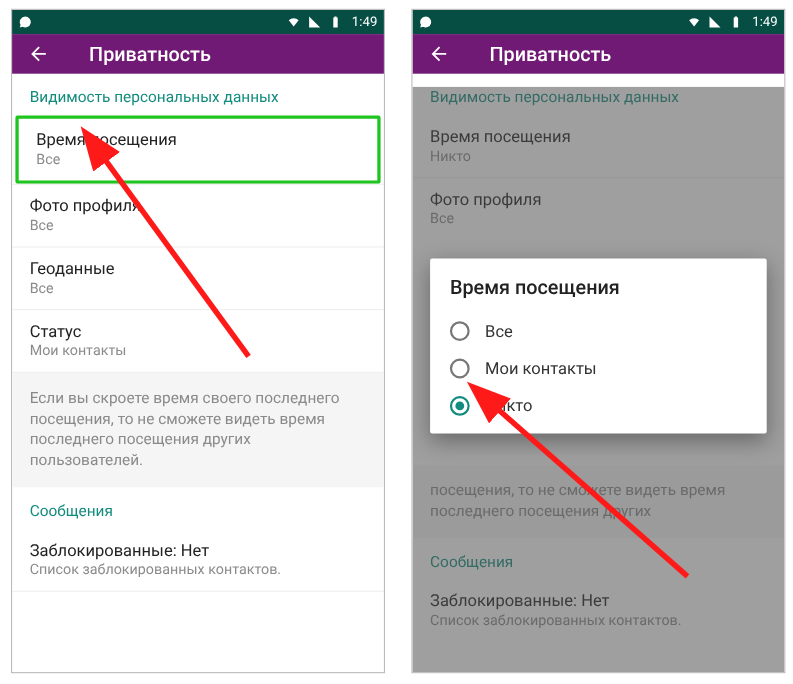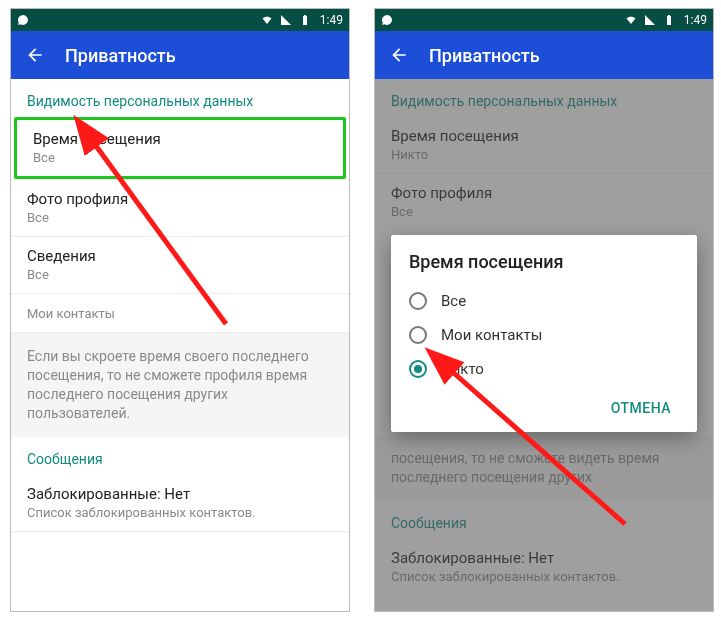--- a/index.html
+++ b/index.html
@@ -5,21 +5,21 @@
   * { margin:0; padding:0; box-sizing:border-box; font-family: Roboto, Arial, sans-serif; }
   body { background:#fff; width:721px; height:622px; position:relative; }
   .phone { position:absolute; width:340px; height:604px; border:1px solid #bbb; top:8px; overflow:hidden; background:#fff; }
   .phone.left  { left:10px; }
   .phone.right { left:374px; }
 
   .statusbar { height:22px; background:#064d44; color:#fff; font-size:12px; display:flex; align-items:center; justify-content:space-between; padding:0 6px; }
   .statusbar .icons { display:flex; gap:7px; align-items:center; }
   .statusbar svg { width:12px; height:12px; fill:#fff; }
 
-  .appbar { height:48px; background:#1d4ed8; color:#fff; display:flex; align-items:center; padding:0 12px; }
+  .appbar { height:36px; background:#701a75; color:#fff; display:flex; align-items:center; padding:0 12px;gap:16px; }
   .appbar .back { width:24px; height:24px; display:flex; align-items:center; justify-content:center; margin-right:18px; }
   .appbar .back svg { width:20px; height:20px; fill:#fff; }
   .appbar .title { font-size:18px; font-weight:500; }
 
   .section-header { color:#128c7e; font-size:14px; font-weight:400; padding:14px 16px 8px; }
   .item { padding:10px 16px 11px; border-bottom:0; }
   .item .label { font-size:15px; color:#222; }
   .item .value { font-size:13px; color:#8a8a8a; margin-top:2px; }
   .divider { height:1px; background:#eee; }
 
@@ -85,32 +85,33 @@
   </div>
   <div class="divider"></div>
 
   <div class="item">
     <div class="label">Фото профиля</div>
     <div class="value">Все</div>
   </div>
   <div class="divider"></div>
 
   <div class="item">
-    <div class="label">Сведения</div>
+    <div class="label">Геоданные</div>
     <div class="value">Все</div>
   </div>
   <div class="divider"></div>
 
   <div class="item">
+    <div class="label">Статус</div>
     <div class="value">Мои контакты</div>
   </div>
   <div class="divider"></div>
 
 
-  <div class="note">Если вы скроете время своего последнего посещения, то не сможете профиля время последнего посещения других пользователей.</div>
+  <div class="note">Если вы скроете время своего последнего посещения, то не сможете видеть время последнего посещения других пользователей.</div>
 
   <div class="section-header">Сообщения</div>
 
   <div class="item blocked">
     <div class="label">Заблокированные: Нет</div>
     <div class="sub">Список заблокированных контактов.</div>
   </div>
   <div class="divider"></div>
 
   <div class="item receipts">
@@ -186,23 +187,20 @@
       <span>Все</span>
     </div>
     <div class="radio-row">
       <div class="radio"></div>
       <span>Мои контакты</span>
     </div>
     <div class="radio-row">
       <div class="radio sel"></div>
       <span>Никто</span>
     </div>
-    <div class="dlg-actions">
-      <span>ОТМЕНА</span>
-    </div>
   </div>
 
   <svg class="arrow" style="left:50px; top:340px; width:220px; height:200px;">
     <defs>
         <marker id="ah2" markerWidth="10" markerHeight="10" refX="2" refY="3" orient="auto">
           <path d="M0,0 L0,6 L8,3 z" fill="#ff1a1a"></path>
         </marker>
       </defs>
     <line x1="200" y1="175" x2="22" y2="18" stroke="#ff1a1a" stroke-width="5" marker-end="url(#ah2)"></line>
   </svg>

